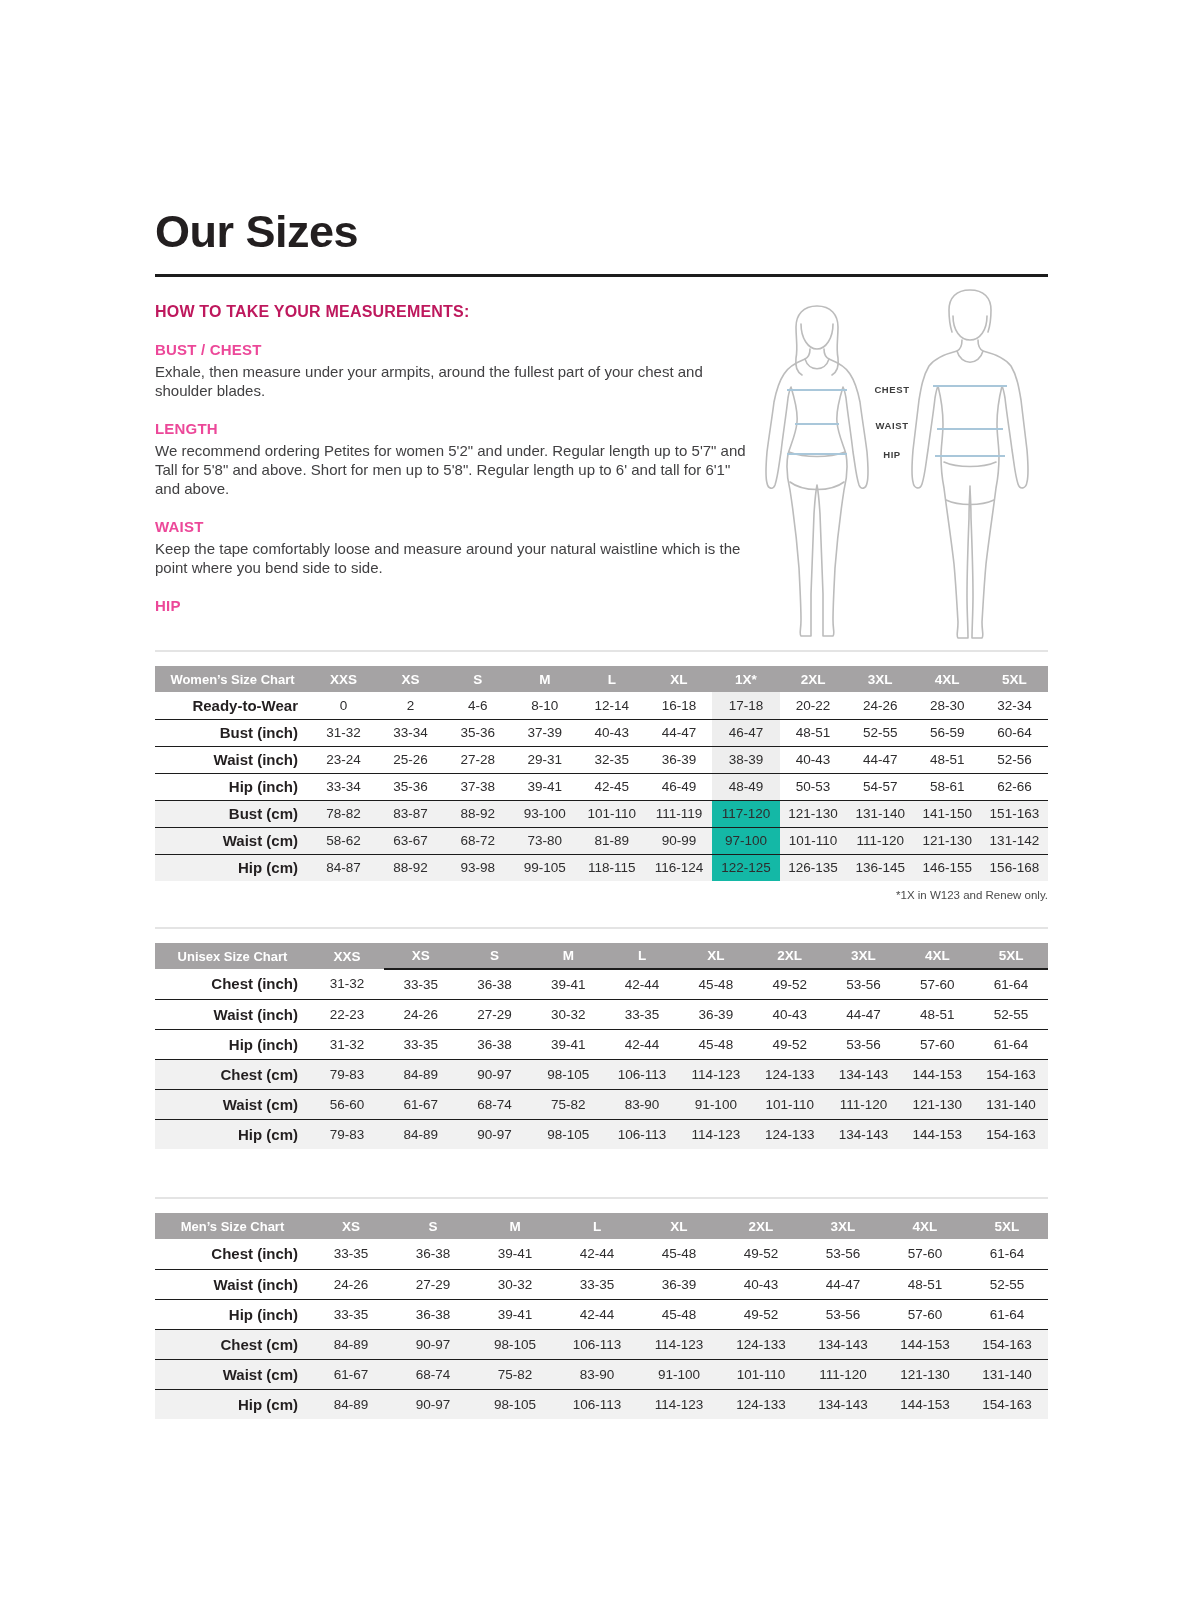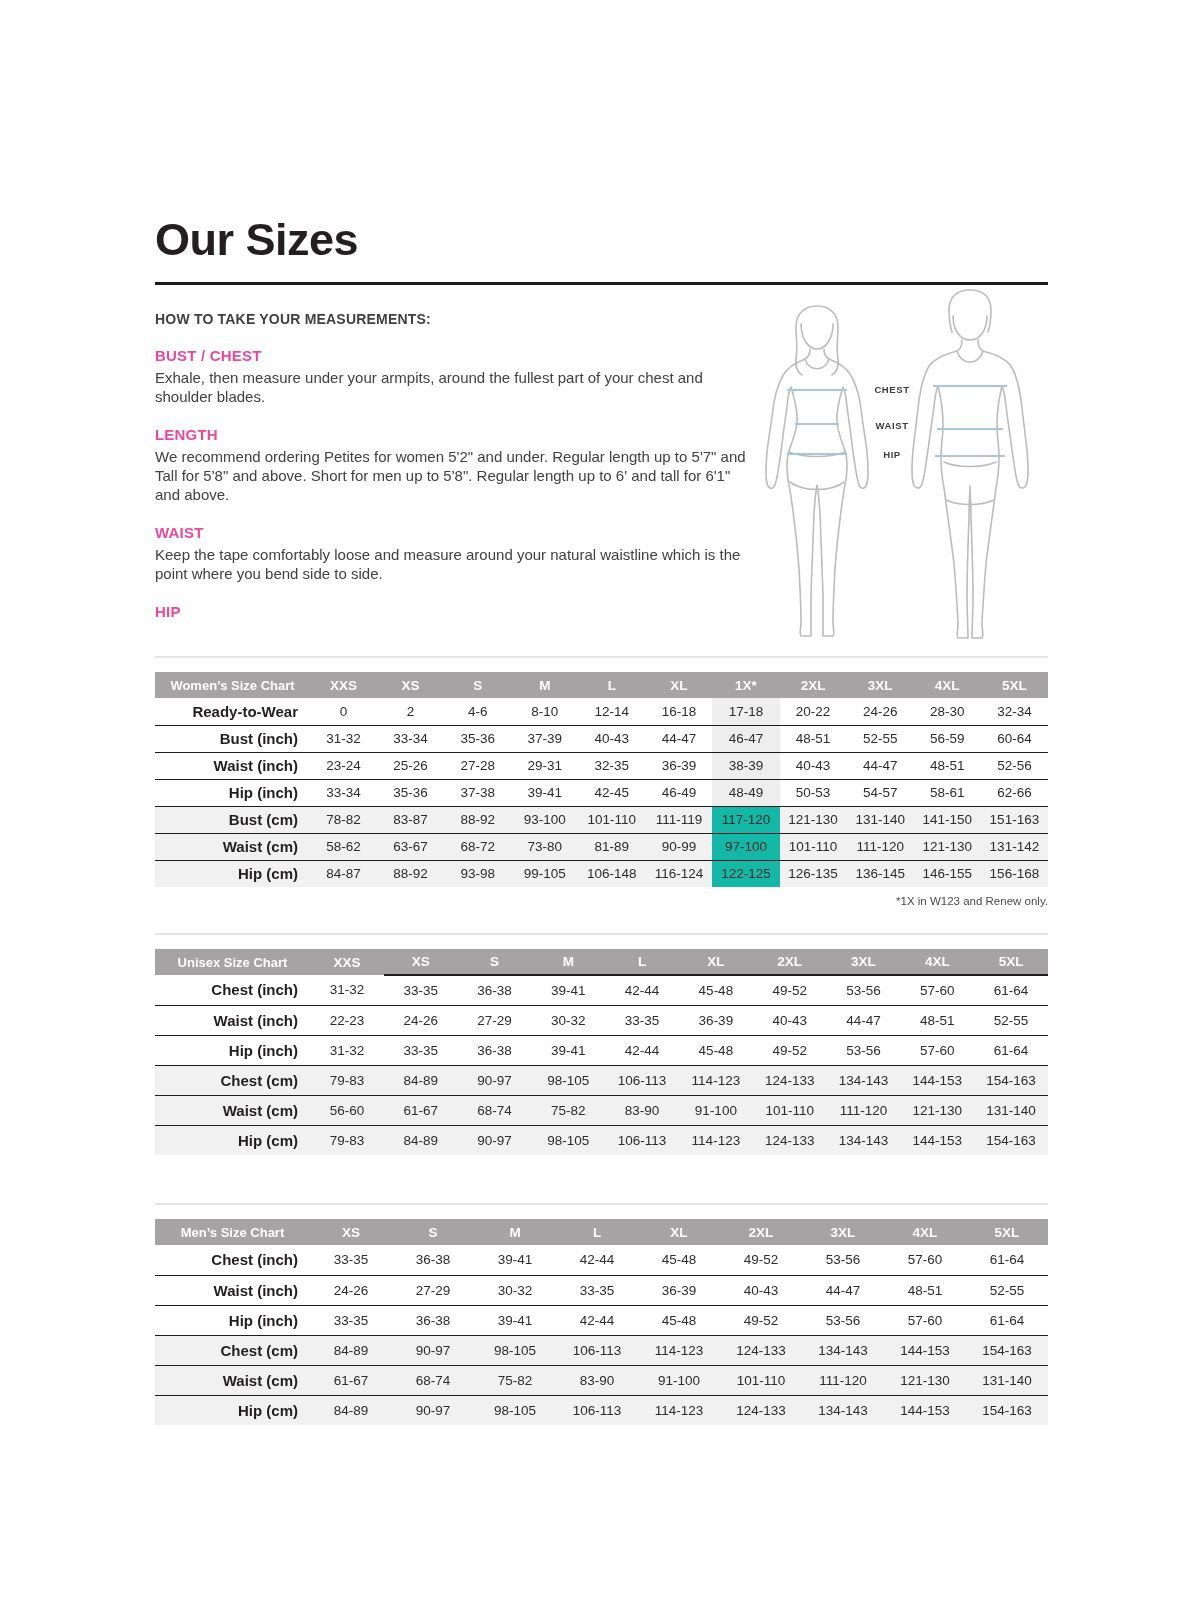--- a/index.html
+++ b/index.html
@@ -1,26 +1,26 @@
 <!DOCTYPE html>
 <html><head>
 <meta charset="utf-8">
 <style>
   * { margin:0; padding:0; box-sizing:border-box; }
   body { background:#ffffff; font-family:"Liberation Sans", sans-serif; }
   .page { position:relative; width:1200px; height:1600px; background:#ffffff; overflow:hidden; }
-  .content { position:absolute; left:155px; top:8px; width:893px; }
+  .content { position:absolute; left:155px; top:0; width:893px; }
 
   
   .page-title { margin-top:206px; font-size:45px; line-height:52px; font-weight:800;
                 color:#231f20; letter-spacing:-0.5px; }
   .title-rule { margin-top:16px; height:3px; background:#1c1c1c; width:100%; }
 
   
-  .how-to { margin-top:26px; font-size:14px; font-weight:bold; color:#404040; letter-spacing:0.2px; }
+  .how-to { margin-top:26px; font-size:16px; font-weight:bold; color:#be185d; letter-spacing:0.2px; }
   .m-col { width:592px; }
   .m-sec { margin-top:20px; }
   .m-sec h3 { font-size:15px; font-weight:bold; color:#ec4899; letter-spacing:0.2px; }
   .m-sec p { margin-top:4px; font-size:15px; line-height:19px; color:#414042; }
 
   
   .figures { position:absolute; left:745px; top:286px; width:300px; height:366px; }
   .figures svg { width:100%; height:100%; }
   .fig-label { font-size:9.5px; font-weight:bold; fill:#3c3c3c; letter-spacing:0.6px; }
 
@@ -180,21 +180,21 @@
               <td>111-120</td>
               <td>121-130</td>
               <td>131-142</td>
             </tr>
             <tr class="shade">
               <th class="lbl">Hip (cm)</th>
               <td>84-87</td>
               <td>88-92</td>
               <td>93-98</td>
               <td>99-105</td>
-              <td>106-148</td>
+              <td>118-115</td>
               <td>116-124</td>
               <td class="hl">122-125</td>
               <td>126-135</td>
               <td>136-145</td>
               <td>146-155</td>
               <td>156-168</td>
             </tr>
           </tbody>
         </table>
       <div class="footnote">*1X in W123 and Renew only.</div>

